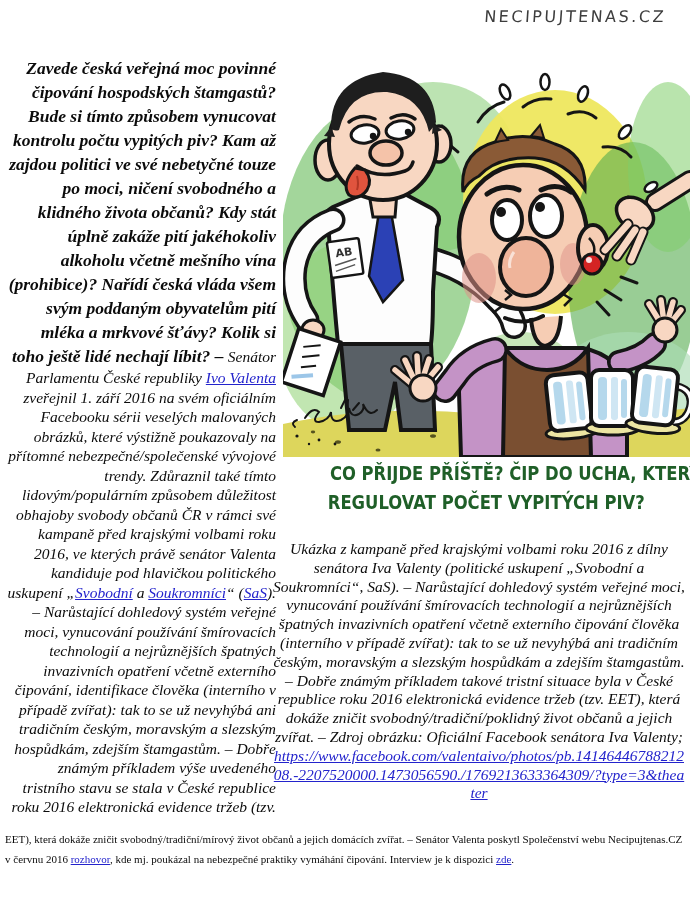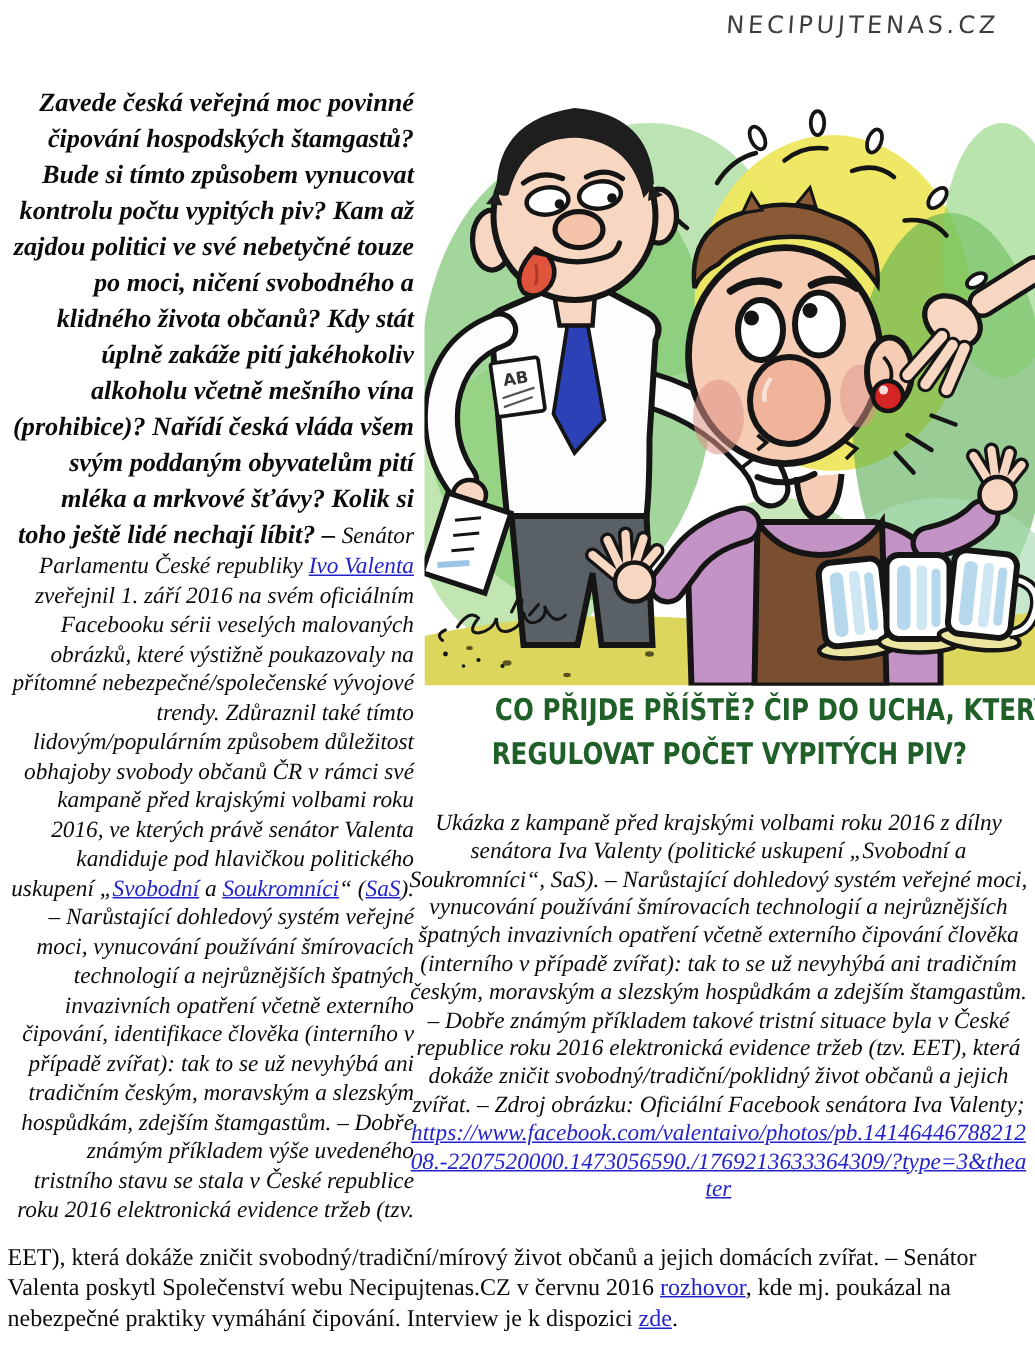--- a/index.html
+++ b/index.html
@@ -11,21 +11,21 @@
   .left-col{position:absolute;left:5px;top:56px;width:271px;font-size:15.5px;
         line-height:19.5px;text-align:right;font-style:italic;}
   .seg{white-space:normal;}
   .seg-b{font-weight:bold;font-size:17.5px;line-height:24px;}
   a.seg-l{color:var(--link,#2323cc);text-decoration:underline;cursor:pointer;}
   .caption{position:absolute;left:272px;top:540px;width:414px;text-align:center;
         font-style:italic;font-size:15.5px;line-height:18.8px;}
   .seg-i{}
   a.seg-il{color:var(--link,#2323cc);text-decoration:underline;
         word-break:break-all;cursor:pointer;}
-  .footer-text{position:absolute;left:5px;top:829px;width:682px;font-size:16px;
+  .footer-text{position:absolute;left:5px;top:829px;width:682px;font-size:11px;
         line-height:20.4px;}
   .headline{position:absolute;left:283px;top:459px;width:407px;text-align:center;
         font-family:"DejaVu Sans",sans-serif;font-weight:bold;font-size:20px;
         line-height:29px;color:var(--headline,#1f5f28);}
   .headline .hl{display:inline-block;white-space:nowrap;transform:scaleX(.82);
         transform-origin:center;letter-spacing:0px;}
   .cartoon{position:absolute;left:283px;top:52px;width:407px;height:405px;}
   .cartoon svg{display:block;width:100%;height:100%;}
 </style>
 </head>

